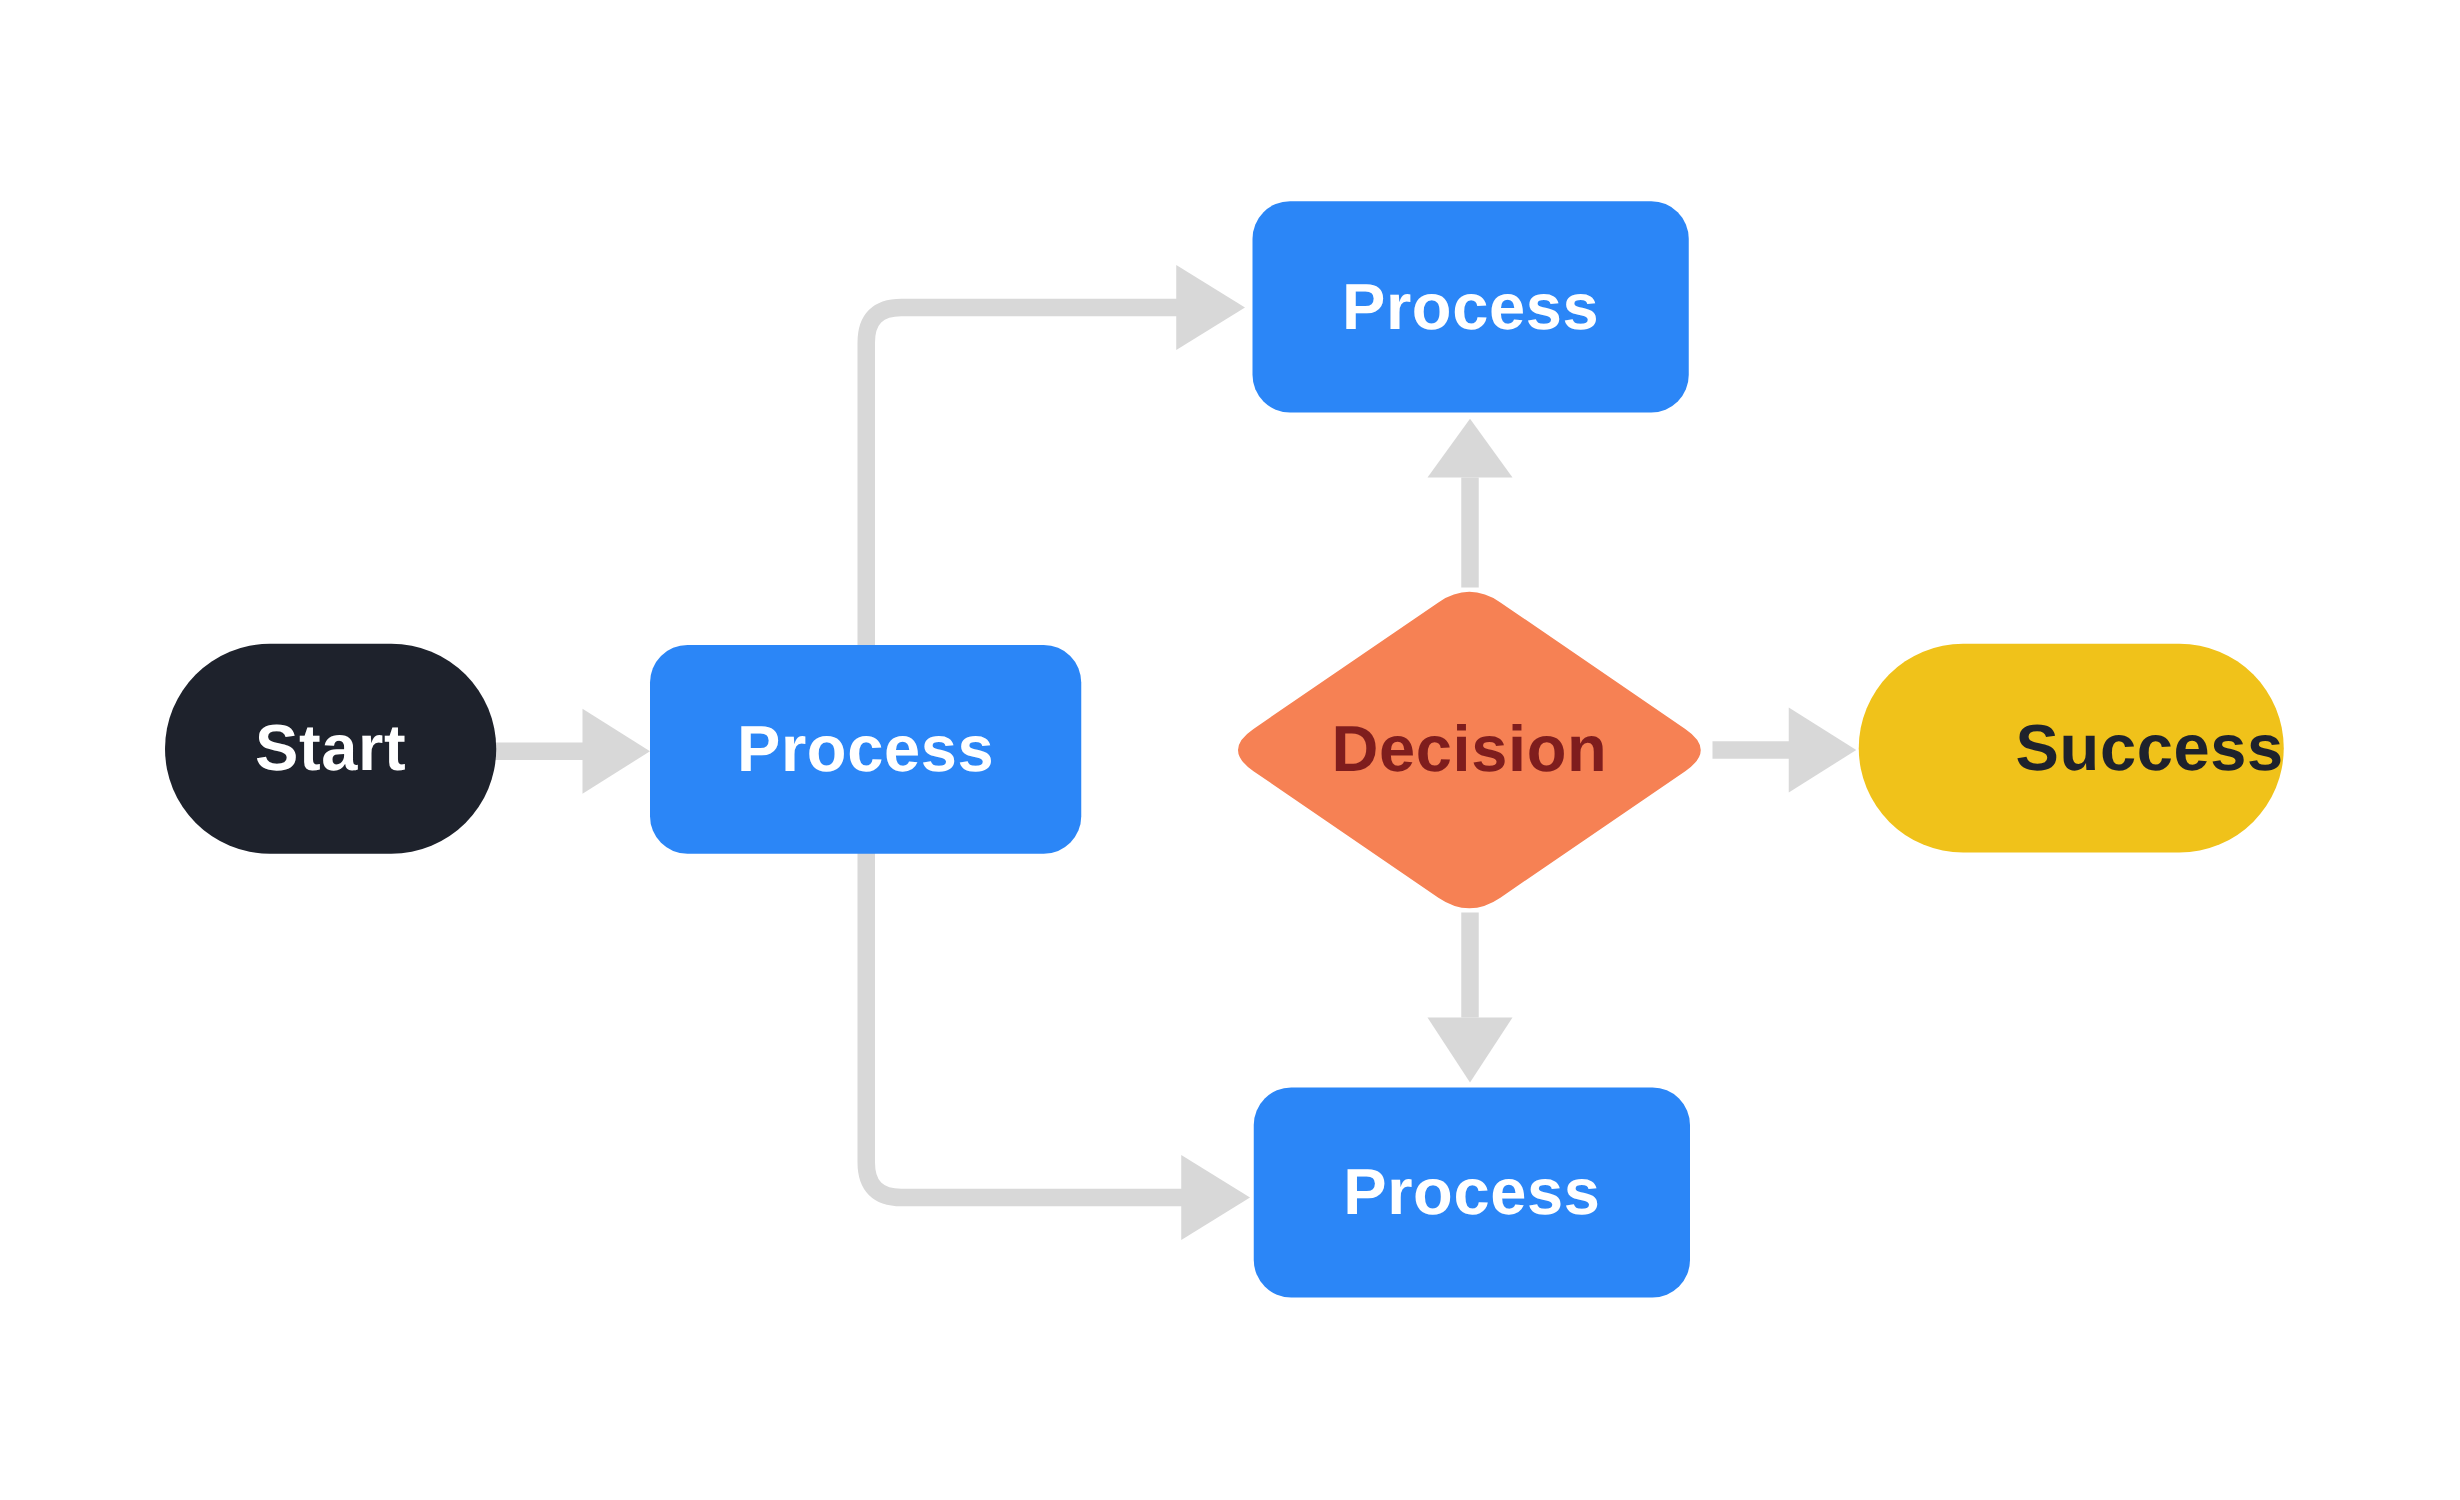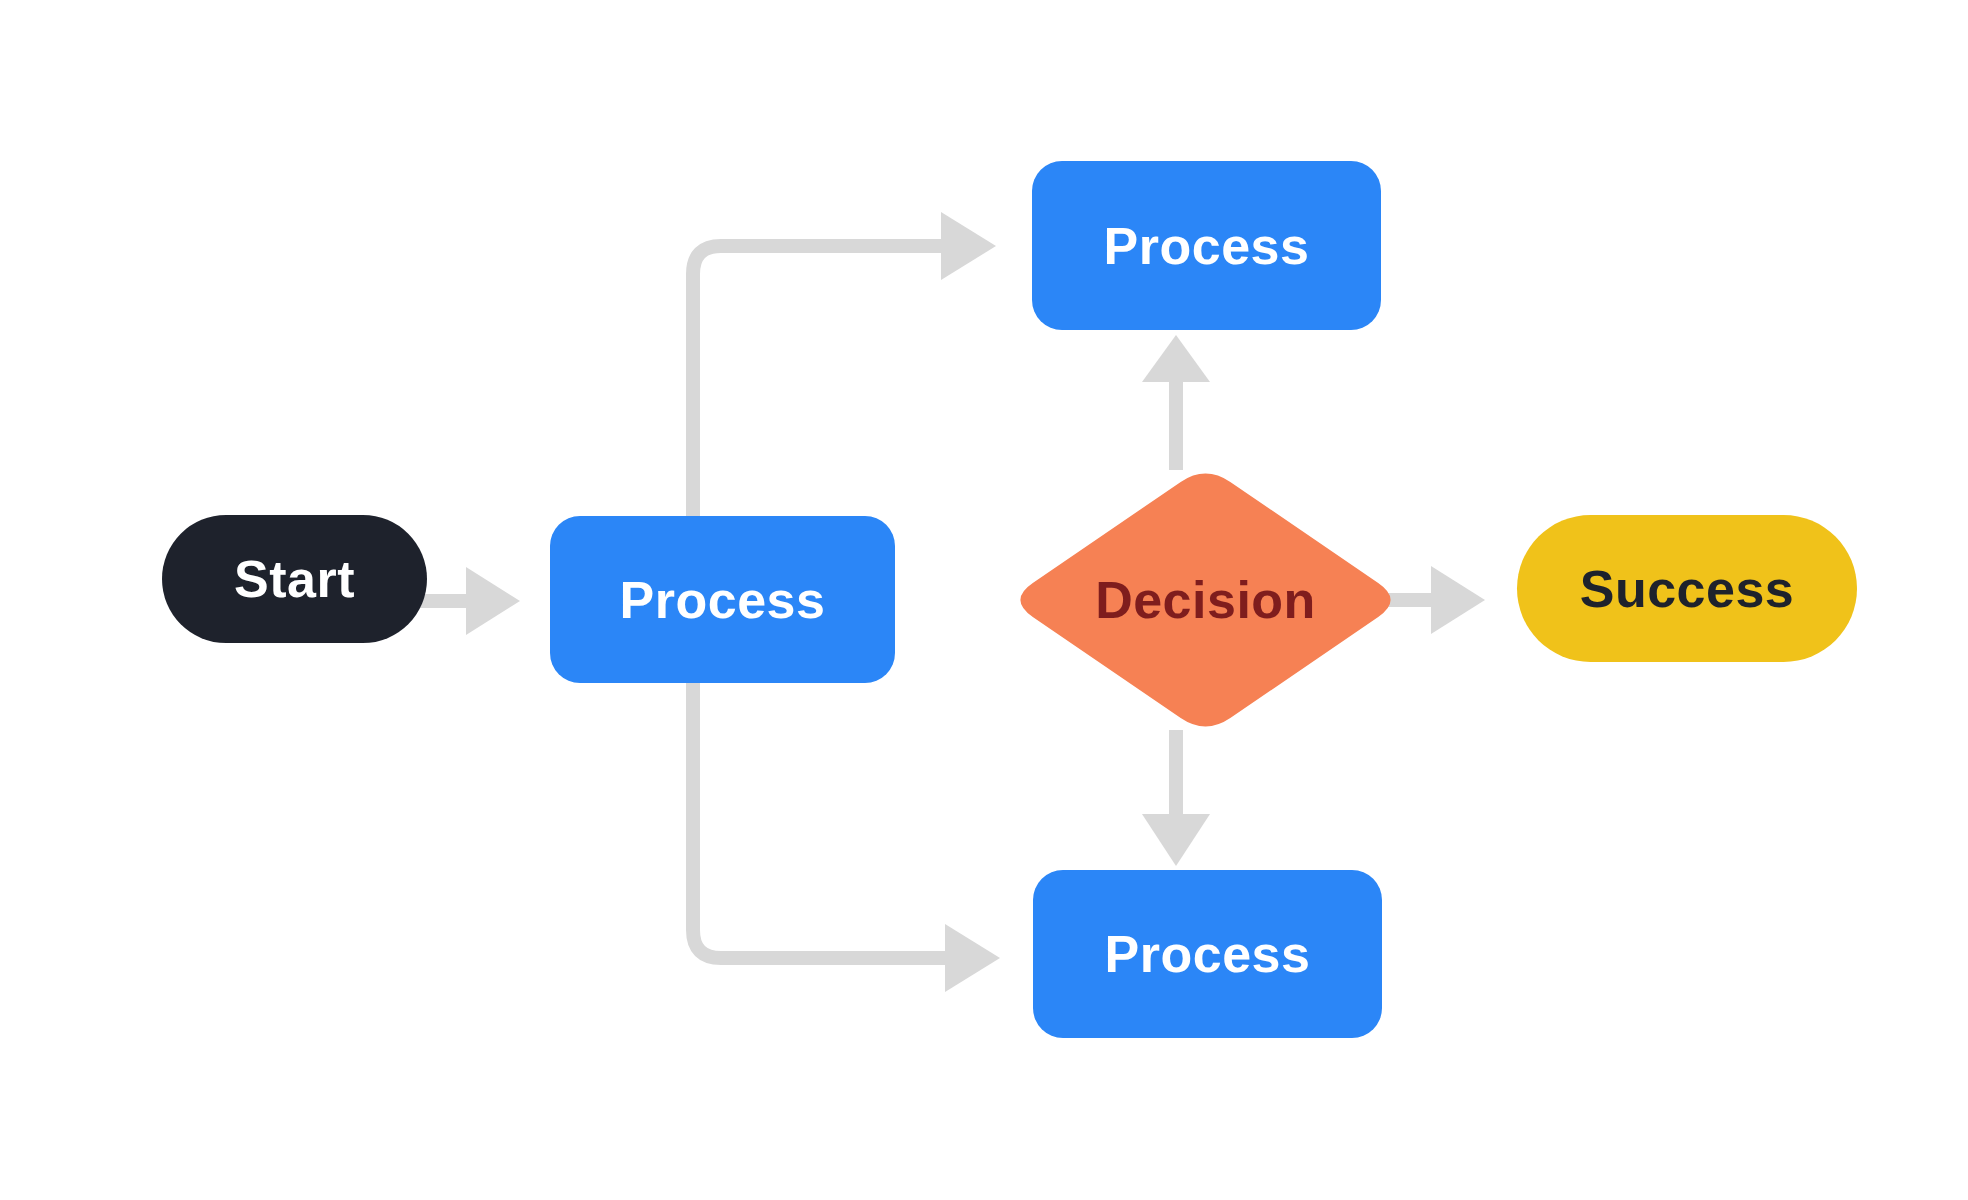--- a/index.html
+++ b/index.html
@@ -36,25 +36,24 @@
   .node {
     position: absolute;
     z-index: 2;
     display: flex;
     align-items: center;
     justify-content: center;
     font-weight: 700;
     font-size: 52px;
     letter-spacing: 0.5px;
     user-select: none;
-    margin-left: 30px;
   }
   .node-start {
     left: 132px; top: 515px;
-    width: 265px; height: 128px;
+    width: 265px; height: 168px;
     border-radius: 84px;
   }
   .node-process-main {
     left: 520px; top: 516px;
     width: 345px; height: 167px;
     border-radius: 30px;
   }
   .node-process-top {
     left: 1002px; top: 161px;
     width: 349px; height: 169px;
@@ -75,22 +74,23 @@
     inset: 0;
     width: 395px;
     height: 270px;
   }
   .node-decision .node-label {
     position: relative;
     z-index: 1;
   }
   .node-success {
     left: 1487px; top: 515px;
-    width: 340px; height: 147px;
+    width: 340px; height: 167px;
     border-radius: 84px;
+    justify-content: flex-end;
   }
 </style>
 </head>
 <body>
 
 <div class="canvas" style="background: rgb(255, 255, 255);">
 
   <svg class="connector-layer" viewBox="0 0 1968 1200" xmlns="http://www.w3.org/2000/svg">
 
     <path class="connector" d="M 396 601 H 468"></path>

